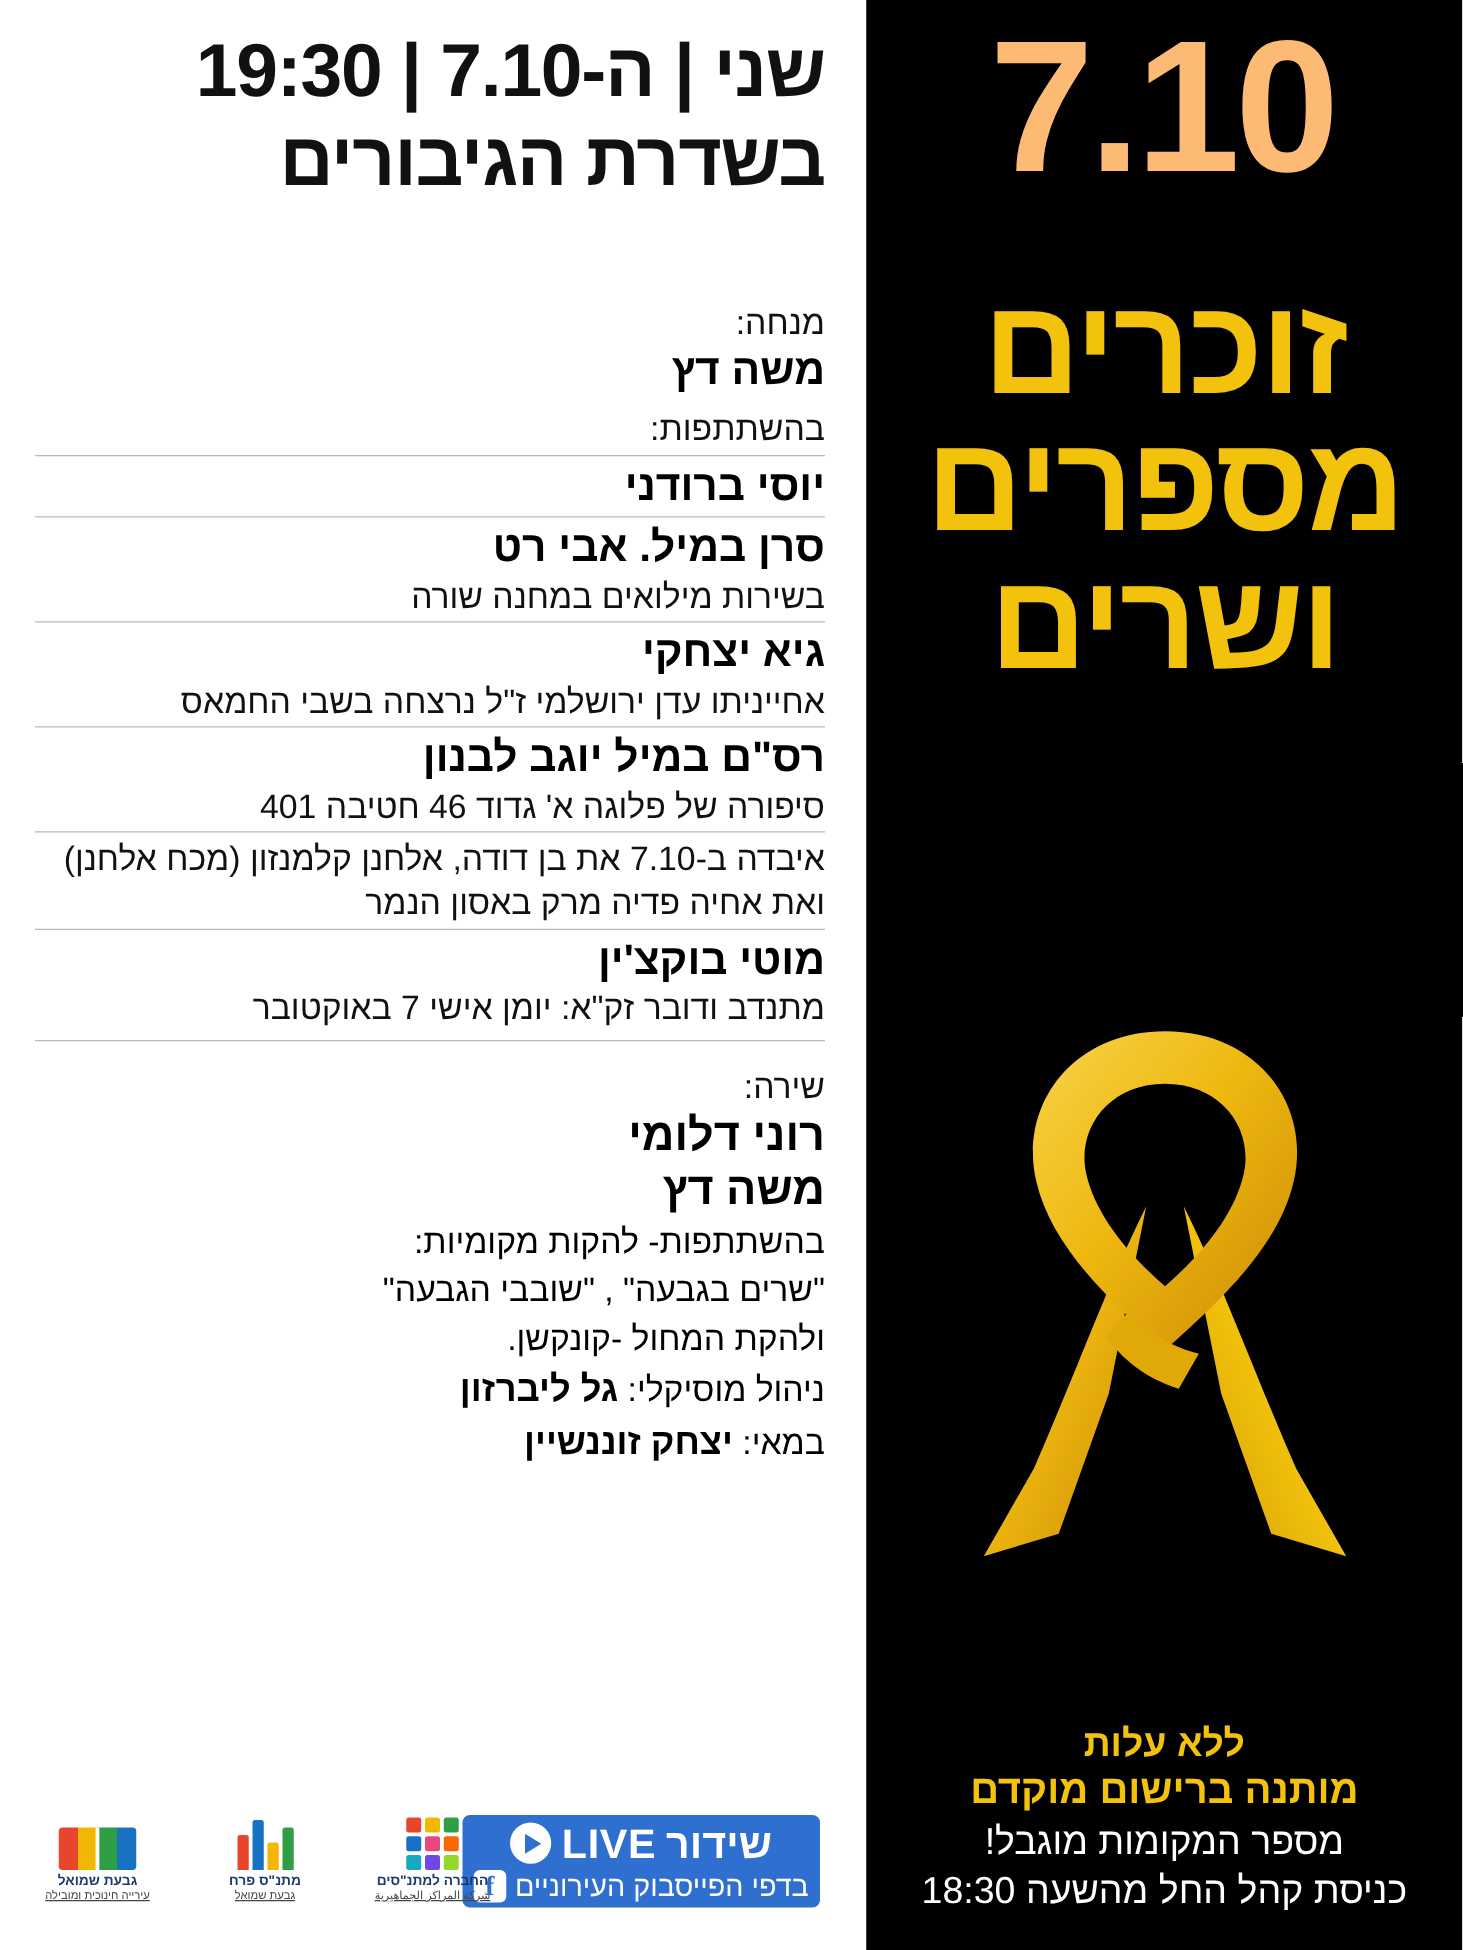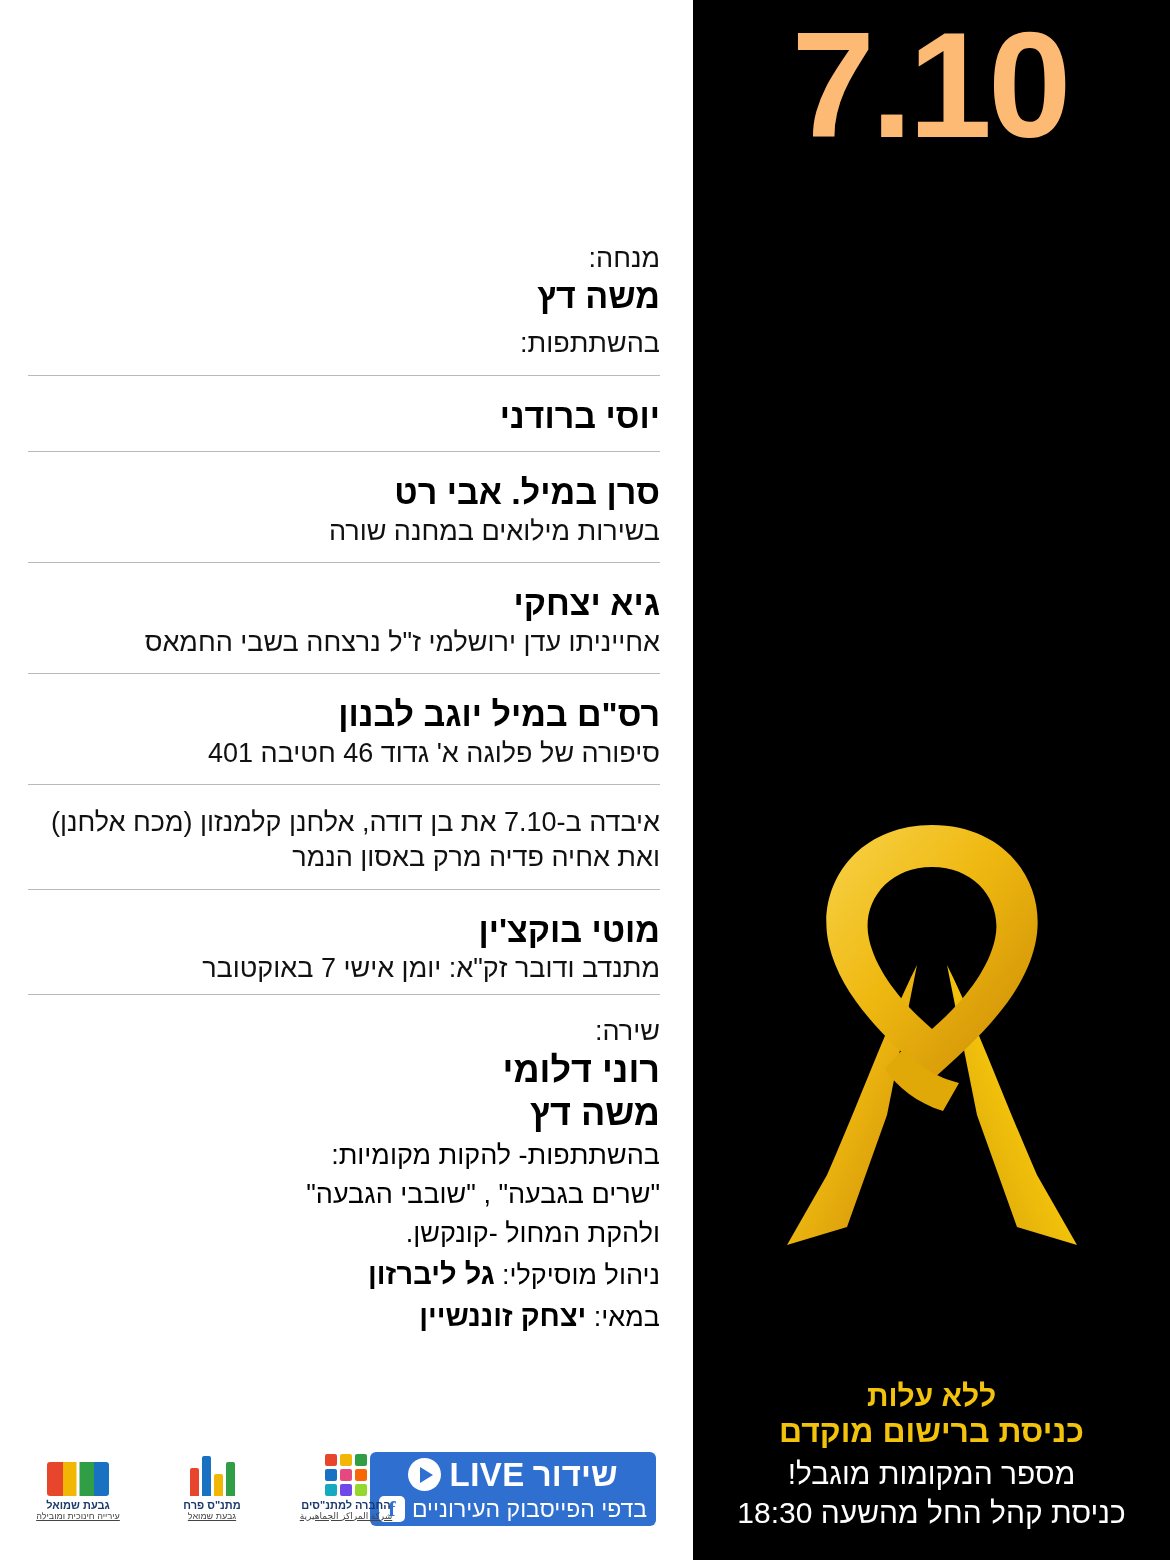--- a/index.html
+++ b/index.html
@@ -142,22 +142,22 @@
     line-height: 1.22;
     color: #000;
   }
   .desc {
     font-size: 27px;
     line-height: 1.28;
     color: #111;
   }
   .entry {
     border-top: 1px solid #b9b9b9;
-    padding-top: 20px;
-    margin-top: 14px;
+    padding-top: 4px;
+    margin-top: 3px;
   }
   .entry.first {
     border-top: 1px solid #b9b9b9;
   }
   .entry.last {
     border-bottom: 1px solid #b9b9b9;
     padding-bottom: 8px;
   }
   .singing {
     margin-top: 20px;
@@ -318,20 +318,25 @@
 </style>
 </head>
 <body>
 
 <div class="poster">
 
   <div class="right-panel">
 
     <div class="big-date">7.10</div>
 
+    <div class="headline">
+      <span class="line">זוכרים</span>
+      <span class="line">מספרים</span>
+      <span class="line">ושרים</span>
+    </div>
 
     <div class="ribbon-wrap">
       <svg width="330" height="440" viewBox="0 0 330 440">
         <defs>
           <linearGradient id="gold1" x1="0" y1="0" x2="1" y2="1">
             <stop offset="0%" stop-color="#F7D34A"></stop>
             <stop offset="45%" stop-color="#EFB810"></stop>
             <stop offset="100%" stop-color="#C98A05"></stop>
           </linearGradient>
           <linearGradient id="gold2" x1="1" y1="0" x2="0" y2="1">
@@ -349,28 +354,32 @@
                  C210 225 256 182 268 130 C282 70 240 10 165 10 Z
                  M165 52 C210 52 236 88 228 124 C221 156 195 188 165 214
                  C135 188 109 156 102 124 C94 88 120 52 165 52 Z" fill="url(#gold1)"></path>
 
         <path d="M138 232 C150 252 170 262 192 268 L176 296 C150 288 130 272 118 254 Z" fill="#E0A907"></path>
       </svg>
     </div>
 
     <div class="bottom-note">
       <span class="free">ללא עלות</span>
-      <span class="free2">כניסת ברישום מוקדם</span>
+      <span class="free2">מותנה ברישום מוקדם</span>
       <span class="sub">מספר המקומות מוגבל!</span>
       <span class="sub">כניסת קהל החל מהשעה 18:30</span>
     </div>
   </div>
 
   <div class="left-panel">
 
+    <div class="when">
+      <span>שני | ה-7.10 | 19:30</span>
+      <span class="l2">בשדרת הגיבורים</span>
+    </div>
 
     <div class="program">
 
       <div class="lbl">מנחה:</div>
       <div class="name">משה דץ</div>
 
       <div class="lbl" style="margin-top:10px;">בהשתתפות:</div>
 
       <div class="entry first">
         <div class="name">יוסי ברודני</div>

